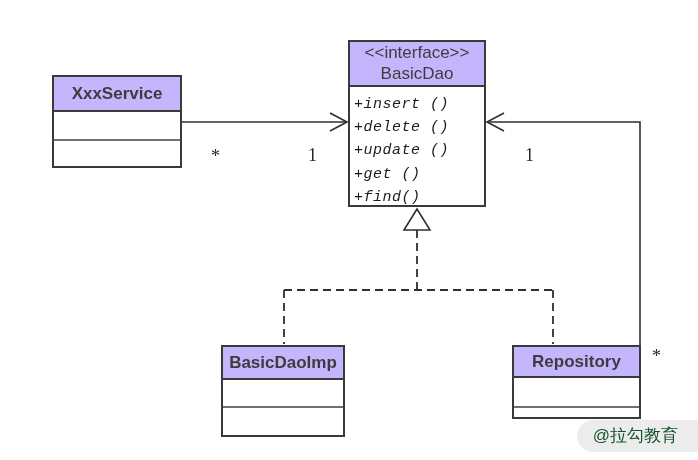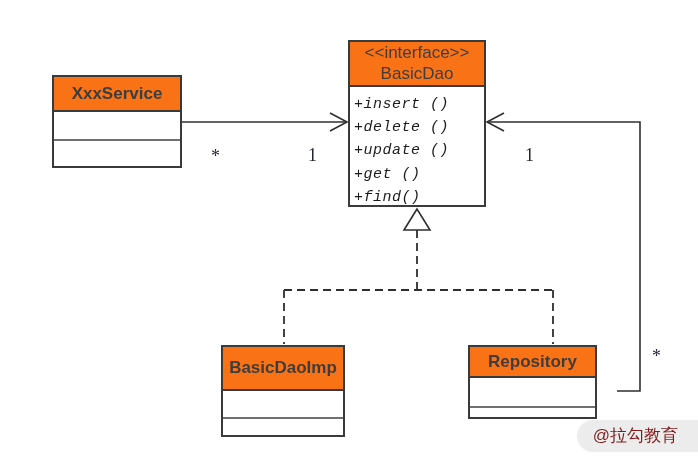--- a/index.html
+++ b/index.html
@@ -20,21 +20,21 @@
   .uml-class {
     position: absolute;
     box-sizing: border-box;
     border: 2px solid #3a3a3a;
     background: #ffffff;
     display: flex;
     flex-direction: column;
   }
   .class-header {
     box-sizing: border-box;
-    background: #f97316;
+    background: #c4b5fd;
     border-bottom: 2px solid #3a3a3a;
     color: #3d3d3d;
     font-size: 17px;
     font-weight: 600;
     text-align: center;
     display: flex;
     flex-direction: column;
     justify-content: center;
     line-height: 1.25;
   }
@@ -53,23 +53,23 @@
     line-height: 23.4px;
     letter-spacing: 0.5px;
   }
   
   .xxx-service   { left: 52px;  top: 75px;  width: 130px; height: 93px;  }
   .xxx-service   .class-header { height: 35px; }
   .xxx-service   .compartment.first { height: 27px; }
   .basic-dao     { left: 348px; top: 40px;  width: 138px; height: 167px; }
   .basic-dao     .class-header { height: 46px; }
   .basic-dao-imp { left: 221px; top: 345px; width: 124px; height: 92px;  }
-  .basic-dao-imp .class-header { height: 44px; }
+  .basic-dao-imp .class-header { height: 33px; }
   .basic-dao-imp .compartment.first { height: 26px; }
-  .repository    { left: 468px; top: 345px; width: 129px; height: 74px;  }
+  .repository    { left: 512px; top: 345px; width: 129px; height: 74px;  }
   .repository    .class-header { height: 31px; }
   .repository    .compartment.first { height: 28px; }
   
   .mult {
     position: absolute;
     font-family: "Liberation Serif", serif;
     font-size: 18px;
     color: #1f2430;
     line-height: 1;
   }
@@ -78,21 +78,21 @@
   .mult-dao-right    { left: 525px; top: 146px; }
   .mult-repo-side    { left: 652px; top: 347px; }
   
   .watermark {
     position: absolute;
     right: 0; top: 420px;
     height: 32px;
     padding: 0 20px 0 16px;
     background: #ececec;
     border-radius: 16px 0 0 16px;
-    color: #7f1d1d;
+    color: #14532d;
     font-size: 17px;
     line-height: 32px;
     white-space: nowrap;
   }
 </style>
 </head>
 <body>
 
 <div class="canvas">
 

